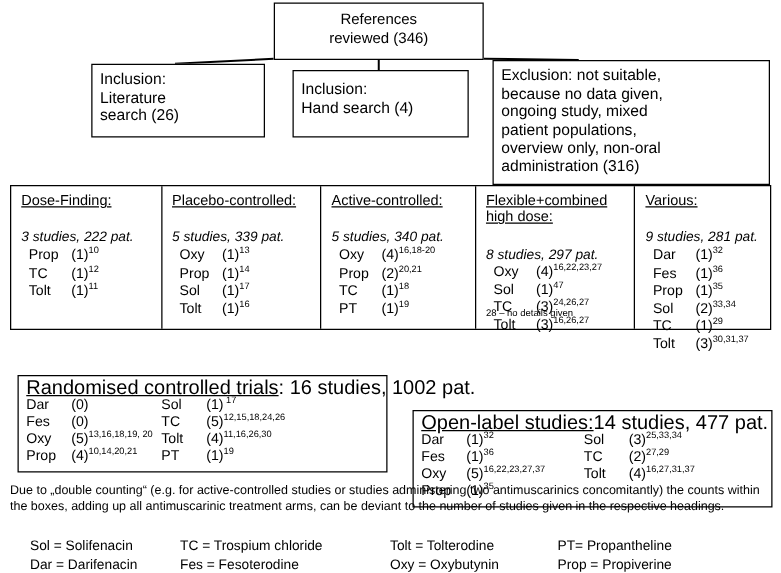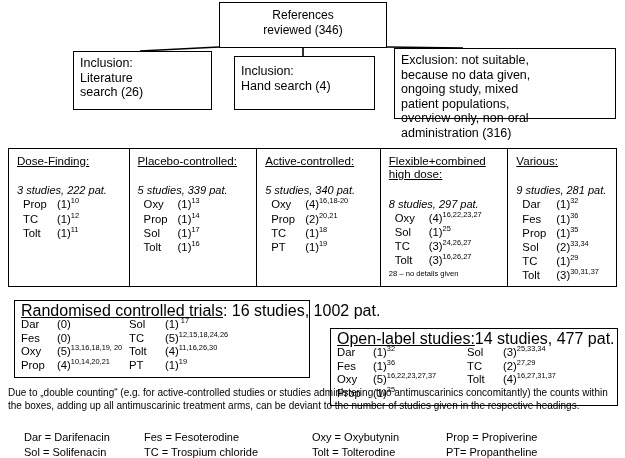--- a/index.html
+++ b/index.html
@@ -15,27 +15,27 @@
   .box{position:absolute;border:1px solid #000;box-sizing:border-box;background:#fff;}
   .tbox{position:absolute;}
 
   
   #top-box{left:219px;top:2px;width:168px;height:46px;}
   #top-box .ln{text-align:center;font-size:12px;line-height:15px;}
   #top-box .inner{padding-top:5px;}
 
   #incl-lit{left:73px;top:51px;width:139px;height:59px;}
   #incl-hand{left:234px;top:56px;width:141px;height:54px;}
-  #excl{left:394px;top:48px;width:222px;height:71px;}
+  #excl{left:394px;top:48px;width:222px;height:100px;}
   .simple{padding:4px 6px 0 6px;font-size:12.5px;line-height:14.6px;}
 
   svg.links{position:absolute;left:0;top:0;width:625px;height:140px;}
 
   
-  #mid-panel{left:8px;top:148px;width:609px;height:139px;}
+  #mid-panel{left:8px;top:148px;width:609px;height:116px;}
   .cols{display:flex;height:100%;}
   .col{position:relative;padding:5px 0 0 8px;box-sizing:border-box;}
   .col + .col{border-left:1px solid #000;}
   .c1{width:120px;}
   .c2{width:128px;}
   .c3{width:124px;}
   .c4{width:128px;}
   .c5{width:109px;}
   .hd{font-size:11.6px;text-decoration:underline;line-height:13.4px;white-space:nowrap;}
   .sub{font-size:11px;line-height:14px;margin-top:16px;white-space:nowrap;font-style:italic;}
@@ -128,21 +128,21 @@
           <div class="drow"><span class="drug">Oxy</span><span class="cnt">(4)</span><sup>16,18-20</sup></div>
           <div class="drow"><span class="drug">Prop</span><span class="cnt">(2)</span><sup>20,21</sup></div>
           <div class="drow"><span class="drug">TC</span><span class="cnt">(1)</span><sup>18</sup></div>
           <div class="drow"><span class="drug">PT</span><span class="cnt">(1)</span><sup>19</sup></div>
         </div>
         <div class="col c4">
           <div class="hd">Flexible+combined</div>
           <div class="hd">high dose:</div>
           <div class="sub">8 studies, 297 pat.</div>
           <div class="drow"><span class="drug">Oxy</span><span class="cnt">(4)</span><sup>16,22,23,27</sup></div>
-          <div class="drow"><span class="drug">Sol</span><span class="cnt">(1)</span><sup>25</sup></div>
+          <div class="drow"><span class="drug">Sol</span><span class="cnt">(1)</span><sup>47</sup></div>
           <div class="drow"><span class="drug">TC</span><span class="cnt">(3)</span><sup>24,26,27</sup></div>
           <div class="drow"><span class="drug">Tolt</span><span class="cnt">(3)</span><sup>16,26,27</sup></div>
           <div class="note28">28 – no details given</div>
         </div>
         <div class="col c5">
           <div class="hd">Various:</div>
           <div class="sub">9 studies, 281 pat.</div>
           <div class="drow"><span class="drug">Dar</span><span class="cnt">(1)</span><sup>32</sup></div>
           <div class="drow"><span class="drug">Fes</span><span class="cnt">(1)</span><sup>36</sup></div>
           <div class="drow"><span class="drug">Prop</span><span class="cnt">(1)</span><sup>35</sup></div>
@@ -185,26 +185,26 @@
           <div class="brow"><span class="bd">TC</span><span>(2)</span><sup>27,29</sup></div>
           <div class="brow"><span class="bd">Tolt</span><span>(4)</span><sup>16,27,31,37</sup></div>
         </div>
     </div>
   </div>
 
   <div class="tbox" id="footnote">Due to „double counting“ (e.g. for active-controlled studies or studies administering two antimuscarinics concomitantly) the counts within the boxes, adding up all antimuscarinic treatment arms, can be deviant to the number of studies given in the respective headings.</div>
 
   <div class="tbox" id="legend">
       <div class="lrow">
+        <div class="lg1">Sol = Solifenacin</div>
+        <div class="lg2">TC = Trospium chloride</div>
+        <div class="lg3">Tolt = Tolterodine</div>
+        <div class="lg4">PT= Propantheline</div>
+      </div>
+      <div class="lrow">
         <div class="lg1">Dar = Darifenacin</div>
         <div class="lg2">Fes = Fesoterodine</div>
         <div class="lg3">Oxy = Oxybutynin</div>
         <div class="lg4">Prop = Propiverine</div>
       </div>
-      <div class="lrow">
-        <div class="lg1">Sol = Solifenacin</div>
-        <div class="lg2">TC = Trospium chloride</div>
-        <div class="lg3">Tolt = Tolterodine</div>
-        <div class="lg4">PT= Propantheline</div>
-      </div>
     </div>
 
 </div>
 
 </body></html>

